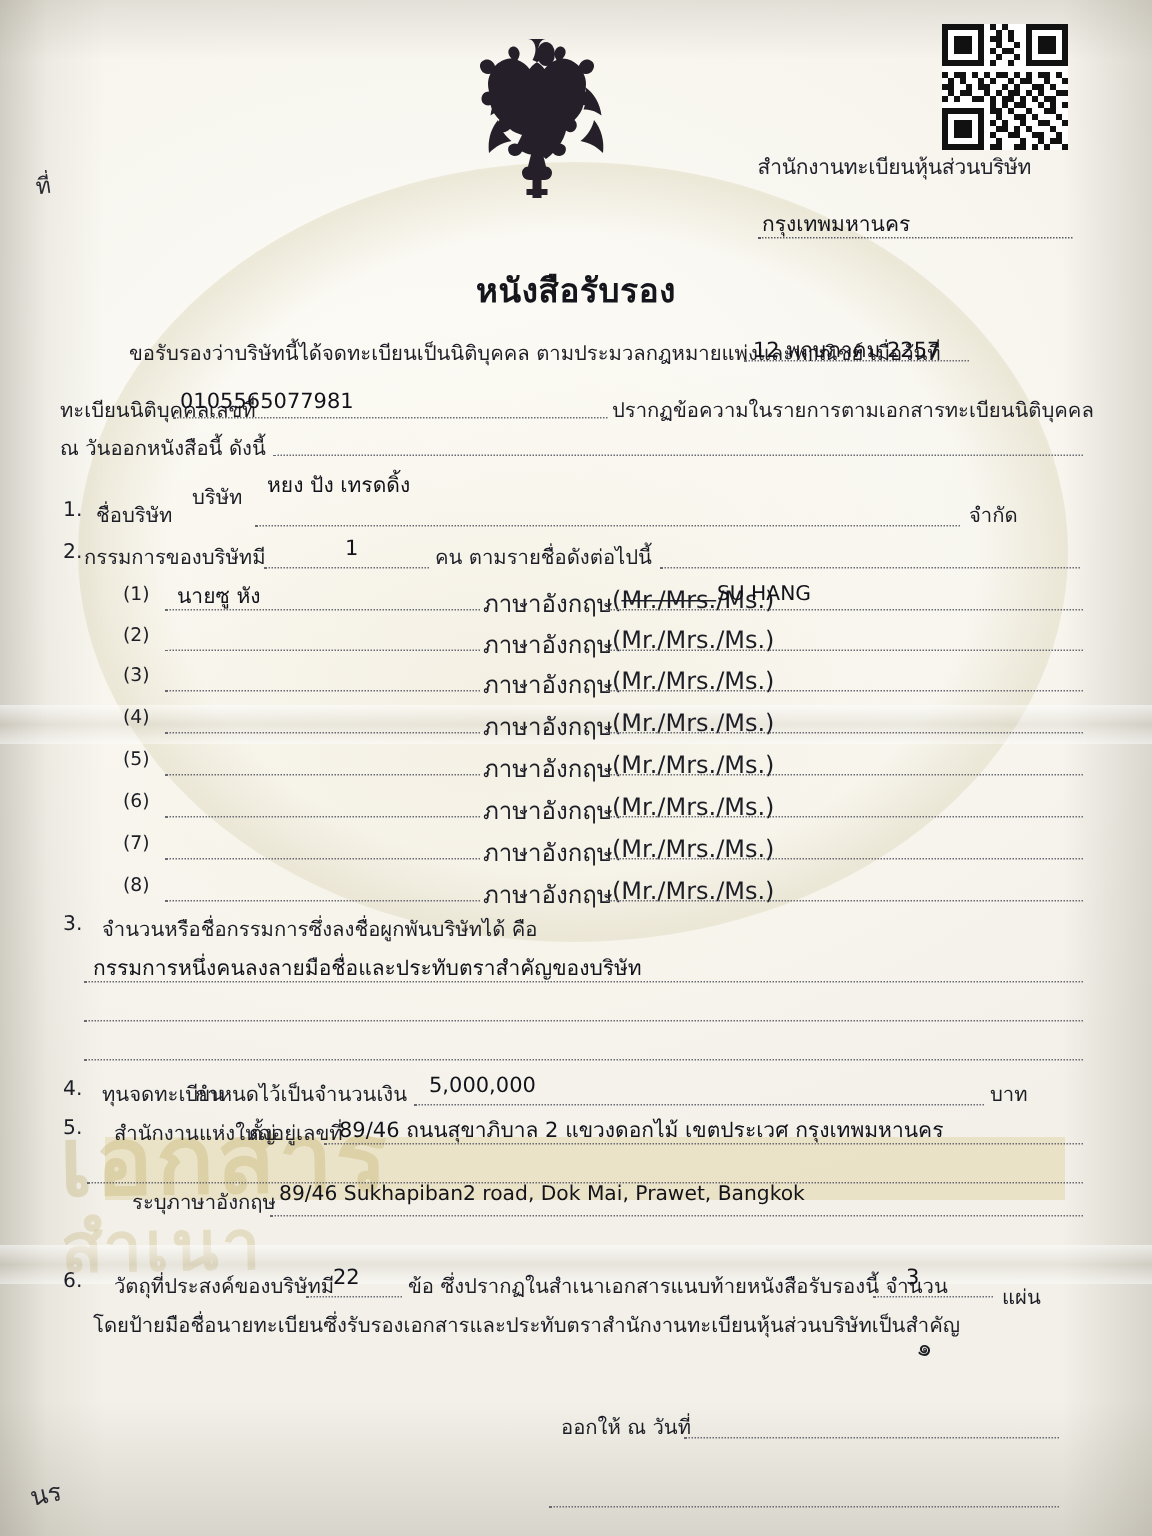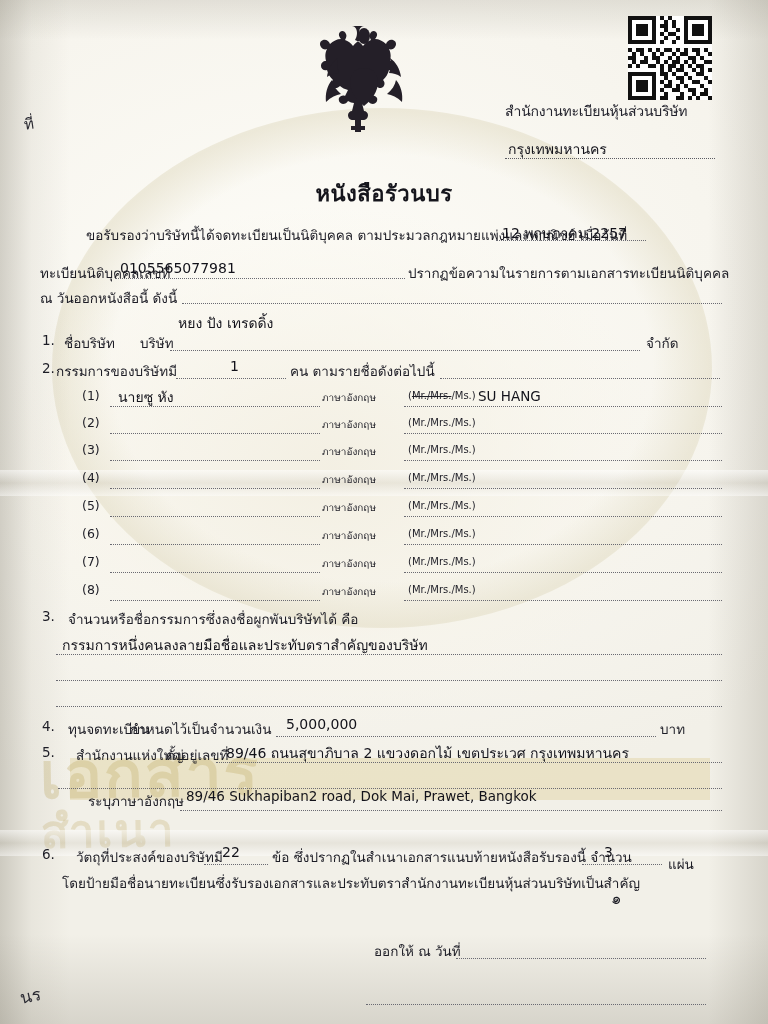--- a/index.html
+++ b/index.html
@@ -207,21 +207,21 @@
     color: #1d1d26;
     white-space: nowrap;
   }
   .dir-num {
     position: absolute;
     font-size: 12.5px;
     color: #1d1d26;
   }
   .dir-en {
     position: absolute;
-    font-size: 10px;
+    font-size: 16px;
     color: #1d1d26;
     white-space: nowrap;
   }
   .hand {
     position: absolute;
     font-size: 14px;
     color: #12121a;
     white-space: nowrap;
   }
   .hand-en {
@@ -391,37 +391,37 @@
       </svg>
     </div>
 
     <div class="mark-no th">ที่</div>
     <div class="mark-bl th">นร</div>
 
     <div class="hdr-office th">สำนักงานทะเบียนหุ้นส่วนบริษัท</div>
     <div class="hdr-city th hand" style="position:absolute;left:508px;top:138px;">กรุงเทพมหานคร</div>
     <div class="hdr-city-line"></div>
 
-    <div class="title th">หนังสือรัวนบร</div>
+    <div class="title th">หนังสือรับรอง</div>
 
     <div class="para th p1">ขอรับรองว่าบริษัทนี้ได้จดทะเบียนเป็นนิติบุคคล ตามประมวลกฎหมายแพ่งและพาณิชย์ เมื่อวันที่</div>
     <div class="hand th" style="left:502px;top:222px;">12 พฤษภาคม 2257</div>
     <div class="dline" style="left:496px;top:240px;width:150px;"></div>
 
     <div class="para th p2">ทะเบียนนิติบุคคลเลขที่</div>
     <div class="hand th" style="left:120px;top:260px;">0105565077981</div>
     <div class="dline" style="left:115px;top:278px;width:290px;"></div>
     <div class="para th" style="left:408px;top:262px;">ปรากฏข้อความในรายการตามเอกสารทะเบียนนิติบุคคล</div>
 
     <div class="para th p3">ณ วันออกหนังสือนี้ ดังนี้</div>
     <div class="dline" style="left:182px;top:303px;width:540px;"></div>
 
     <div class="item-num th" style="left:42px;top:332px;">1.</div>
     <div class="item-txt th" style="left:64px;top:332px;">ชื่อบริษัท</div>
-    <div class="item-txt th" style="left:128px;top:332px;margin-left:12px;">บริษัท</div>
+    <div class="item-txt th" style="left:128px;top:320px;">บริษัท</div>
     <div class="hand th" style="left:178px;top:312px;">หยง ปัง เทรดดิ้ง</div>
     <div class="dline" style="left:170px;top:350px;width:470px;"></div>
     <div class="item-txt th" style="left:646px;top:332px;">จำกัด</div>
 
     <div class="item-num th" style="left:42px;top:360px;">2.</div>
     <div class="item-txt th" style="left:56px;top:360px;">กรรมการของบริษัทมี</div>
     <div class="hand th" style="left:230px;top:358px;">1</div>
     <div class="dline" style="left:176px;top:378px;width:110px;"></div>
     <div class="item-txt th" style="left:290px;top:360px;">คน ตามรายชื่อดังต่อไปนี้</div>
     <div class="dline" style="left:440px;top:378px;width:280px;"></div>

